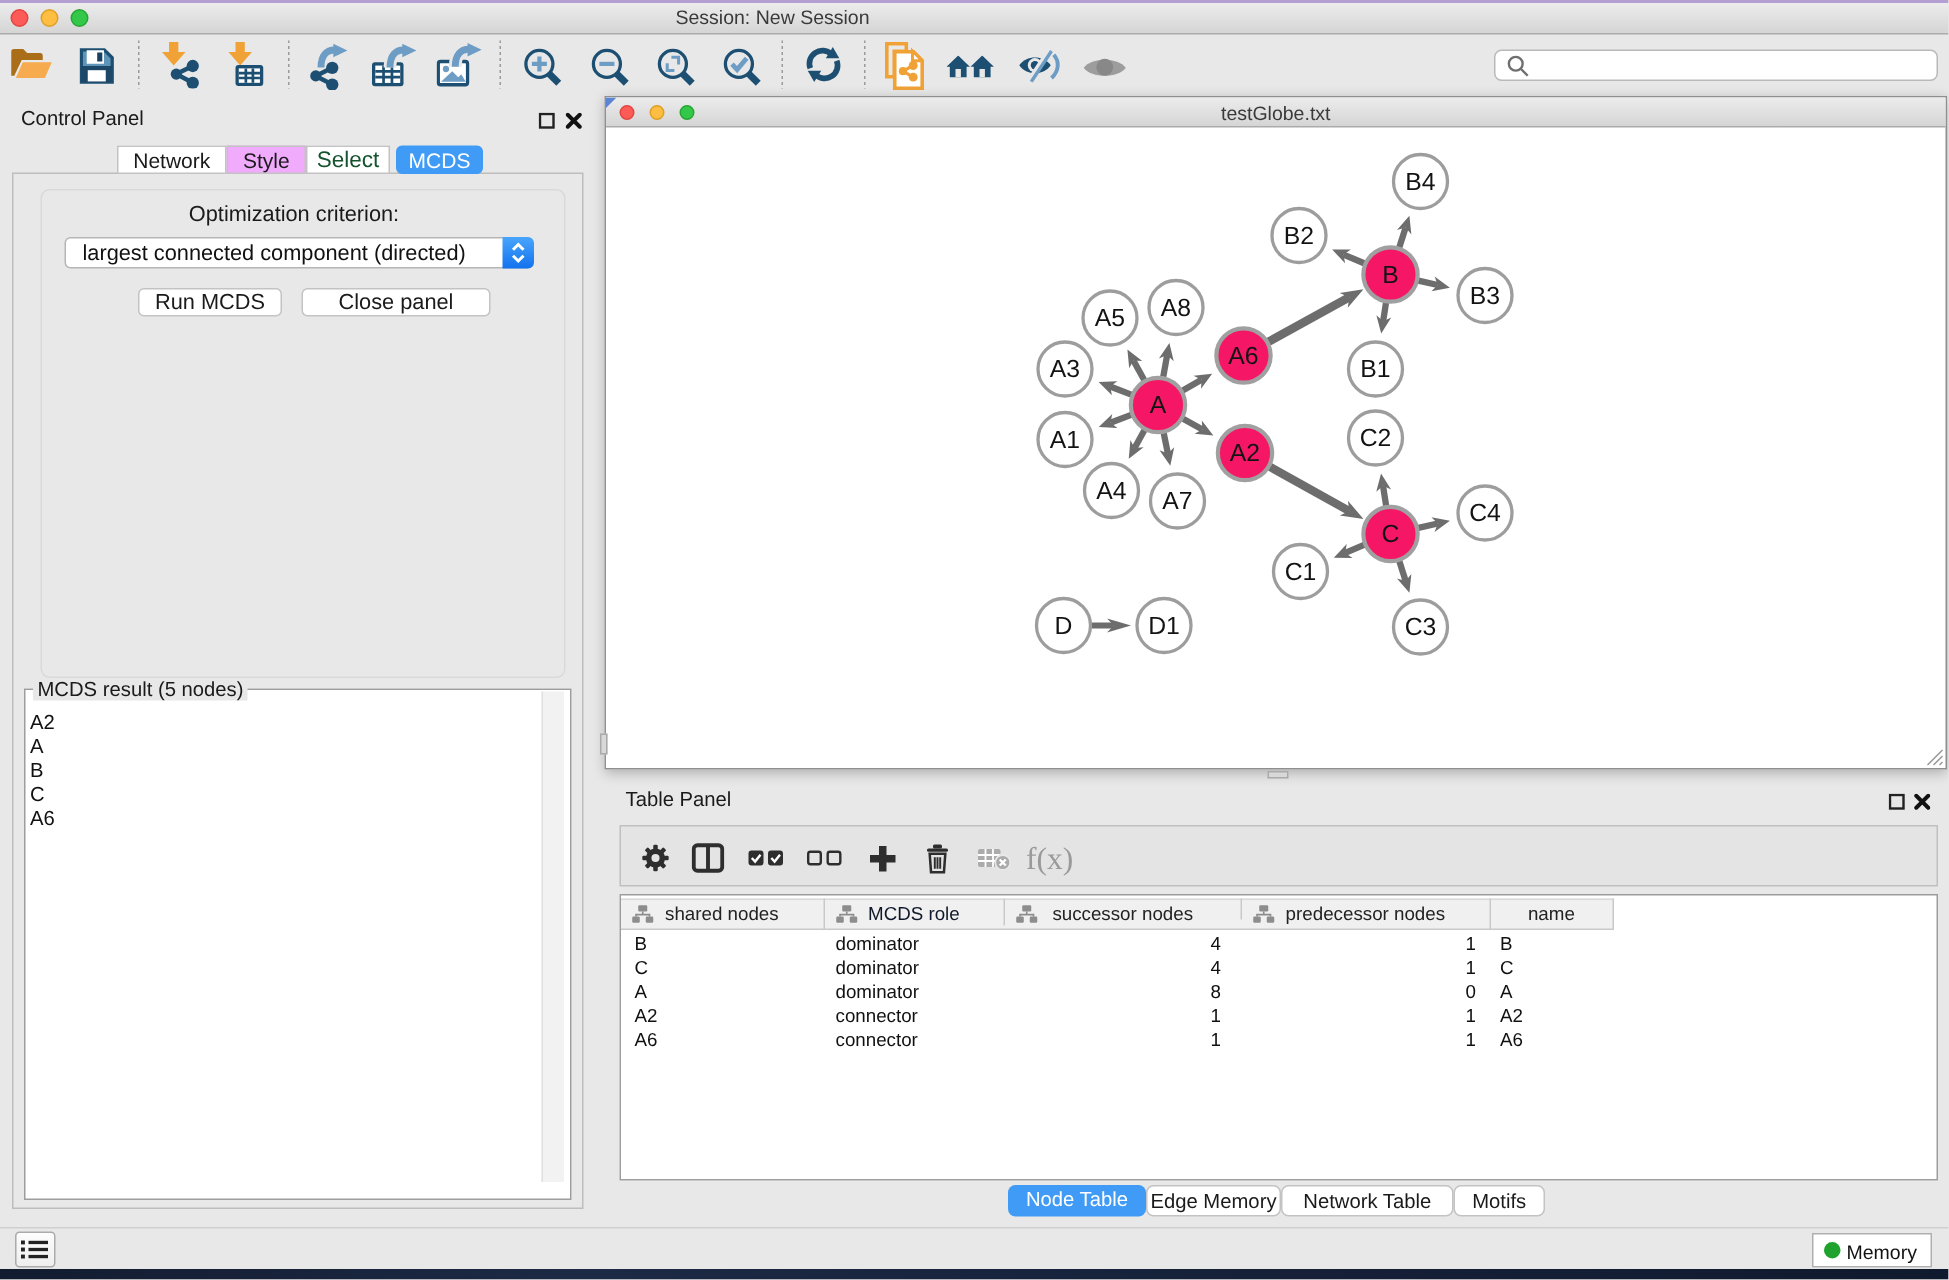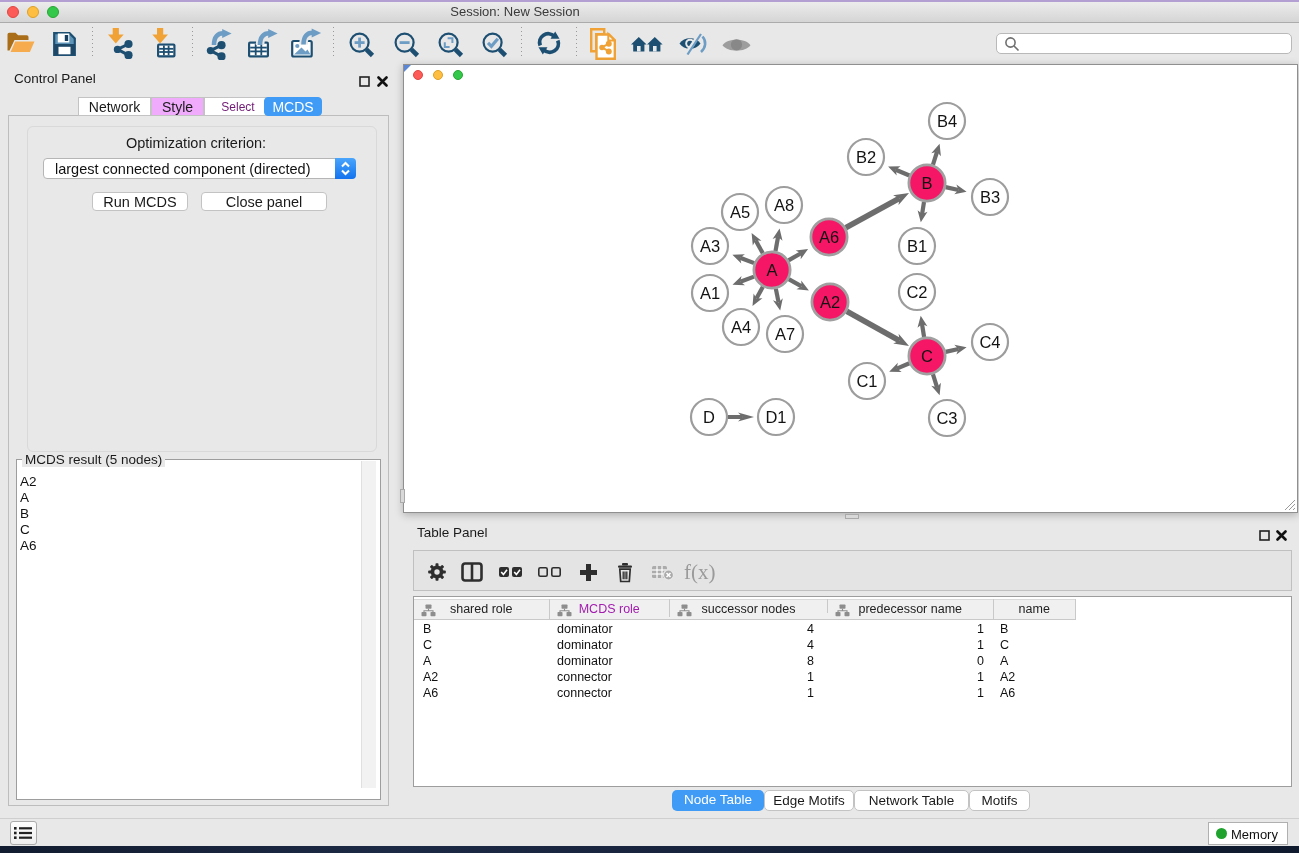--- a/index.html
+++ b/index.html
@@ -164,37 +164,40 @@
 <div class="abs" style="left:359px;top:73px"><svg width="11" height="11" style="" viewBox="0 0 11 11">
       <rect x="1" y="1" width="9" height="9" fill="none" stroke="#222" stroke-width="1.6"></rect>
     </svg></div>
 <div class="abs" style="left:377px;top:73px"><svg width="11" height="11" style="" viewBox="0 0 11 11">
       <path d="M1.5,1.5 L9.5,9.5 M9.5,1.5 L1.5,9.5" stroke="#111" stroke-width="2.6" stroke-linecap="round"></path>
     </svg></div>
 <div class="abs" style="left:8px;top:115px;width:381px;height:691px;background:#e8e8e8;border:1px solid #bdbdbd;box-sizing:border-box"></div>
 <div class="abs" style="left:27px;top:126px;width:350px;height:326px;border:1px solid #d9d9d9;border-radius:6px;box-sizing:border-box"></div>
 <div class="abs" style="left:78px;top:97px;width:73px;height:19px;background:#fff;border:1px solid #c3c3c3;box-sizing:border-box;color:#1a1a1a;text-align:center;font-size:14px;line-height:18px">Network</div>
 <div class="abs" style="left:151px;top:97px;width:53px;height:19px;background:#f0abfc;border:1px solid #c3c3c3;box-sizing:border-box;color:#1a1a1a;text-align:center;font-size:14px;line-height:18px">Style</div>
-<div class="abs" style="left:204px;top:97px;width:68px;height:19px;background:#fff;border:1px solid #c3c3c3;box-sizing:border-box;color:#701a75;text-align:center;font-size:12px;line-height:18px">Select</div>
+<div class="abs" style="left:204px;top:97px;width:56px;height:19px;background:#fff;border:1px solid #c3c3c3;box-sizing:border-box;color:#14532d;text-align:center;font-size:15px;line-height:18px">Select</div>
 <div class="abs" style="left:264px;top:97px;width:58px;height:19px;background:#3f9bf5;border:1px solid #3f9bf5;border-radius:4px;box-sizing:border-box;color:#fff;text-align:center;font-size:14px;line-height:18px">MCDS</div>
 <div class="abs" style="left:0;top:135px;width:392px;text-align:center;font-size:14.5px;color:#1a1a1a">Optimization criterion:</div>
 <div class="abs" style="left:43px;top:158px;width:312px;height:21px;background:#fff;border:1px solid #b5b5b5;border-radius:4px;box-sizing:border-box">
     <div class="abs" style="left:11px;top:2px;font-size:14.5px;color:#111">largest connected component (directed)</div>
     <div class="abs" style="left:291px;top:-1px;width:21px;height:21px;background:linear-gradient(#4aa5fc,#1272ee);border-radius:0 4px 4px 0"><svg width="21" height="21">
         <path d="M7,8.5 l3.5,-3.5 l3.5,3.5" stroke="#fff" stroke-width="2" fill="none"></path>
         <path d="M7,12.5 l3.5,3.5 l3.5,-3.5" stroke="#fff" stroke-width="2" fill="none"></path>
       </svg></div>
   </div>
 <div class="abs" style="left:92px;top:192px;width:96px;height:19px;background:#fff;border:1px solid #c3c3c3;border-radius:4px;box-sizing:border-box;text-align:center;font-size:14.5px;line-height:18px;color:#1a1a1a">Run MCDS</div>
 <div class="abs" style="left:201px;top:192px;width:126px;height:19px;background:#fff;border:1px solid #c3c3c3;border-radius:4px;box-sizing:border-box;text-align:center;font-size:14.5px;line-height:18px;color:#1a1a1a">Close panel</div>
 <div class="abs" style="left:16px;top:459px;width:365px;height:341px;background:#fff;border:1px solid #9d9d9d;box-sizing:border-box"></div>
 <div class="abs" style="left:22px;top:452px;background:#e8e8e8;padding:0 3px;font-size:13.5px;color:#1a1a1a">MCDS result (5 nodes)</div>
 <div class="abs" style="left:20px;top:474px;font-size:13.5px;color:#111;line-height:16px">A2<br>A<br>B<br>C<br>A6</div>
 <div class="abs" style="left:361px;top:461px;width:14px;height:327px;background:#f2f2f2;border-left:1px solid #e0e0e0"></div>
 <div class="abs" style="left:403px;top:64px;width:895px;height:449px;background:#fff;border:1px solid #8f8f8f;box-sizing:border-box;box-shadow:0 2px 8px rgba(0,0,0,0.25)">
+    <div class="titlebar" style="position:absolute;left:0;top:0;width:100%;height:20px;box-sizing:border-box">
+      <div class="abs" style="left:0;top:3px;width:100%;text-align:center;font-size:13px;color:#3a3a3a">testGlobe.txt</div>
+    </div>
     <svg width="7" height="7" style="position:absolute;left:0;top:0">
       <path d="M0,0 h7 L0,7 z" fill="#4a7ad0" opacity="0.9"></path>
     </svg>
     <div class="abs" style="left:0;top:20px;width:893px;height:427px;overflow:hidden">
       <svg width="894" height="427" style="position:absolute;left:0;top:0">
         <line x1="350.1" y1="191.6" x2="336.3" y2="196.8" stroke="#6d6d6d" stroke-width="4.2"></line>
         <polygon points="328.5,199.7 337.5,191.0 336.3,196.8 341.0,200.3" fill="#6d6d6d"></polygon>
         <line x1="350.2" y1="178.1" x2="336.1" y2="172.7" stroke="#6d6d6d" stroke-width="4.2"></line>
         <polygon points="328.4,169.7 340.9,169.2 336.1,172.7 337.3,178.5" fill="#6d6d6d"></polygon>
         <line x1="358.9" y1="201.8" x2="352.4" y2="213.6" stroke="#6d6d6d" stroke-width="4.2"></line>
@@ -341,48 +344,48 @@
       <line x1="6" y1="3" x2="6" y2="15" stroke="#fff" stroke-width="1.2"></line>
       <line x1="11" y1="3" x2="11" y2="15" stroke="#fff" stroke-width="1.2"></line>
       <line x1="1" y1="7" x2="16" y2="7" stroke="#fff" stroke-width="1.2"></line>
       <line x1="1" y1="11" x2="16" y2="11" stroke="#fff" stroke-width="1.2"></line>
       <circle cx="17.5" cy="12" r="5" fill="#ababab" stroke="#e8e8e8" stroke-width="1.2"></circle>
       <path d="M15.5,10 l4,4 m0,-4 l-4,4" stroke="#fff" stroke-width="1.6"></path>
     </svg></div>
 <div class="abs" style="left:684px;top:560px;font-family:'Liberation Serif',serif;font-size:21px;color:#9a9a9a">f(x)</div>
 <div class="abs" style="left:413px;top:596px;width:879px;height:191px;background:#fff;border:1px solid #9d9d9d;box-sizing:border-box"></div>
 <div class="abs" style="left:414px;top:599px;width:662px;height:21px;background:#f0f0f0;border-top:1px solid #d9d9d9;border-bottom:1px solid #c9c9c9;box-sizing:border-box"></div>
-<div class="abs" style="left:414px;top:599px;width:135.5px;height:21px;border-right:1px solid #c9c9c9;box-sizing:border-box;text-align:center;font-size:12.5px;color:#222;line-height:20px">shared role</div>
+<div class="abs" style="left:414px;top:599px;width:135.5px;height:21px;border-right:1px solid #c9c9c9;box-sizing:border-box;text-align:center;font-size:12.5px;color:#222;line-height:20px">shared nodes</div>
 <div class="abs" style="left:421px;top:603px"><svg width="15" height="13" style="" viewBox="0 0 15 13">
       <g fill="#8d8d8d">
         <rect x="4.5" y="0.5" width="6" height="4.2" rx="0.8"></rect>
         <rect x="0.5" y="8" width="5" height="4.2" rx="0.8"></rect>
         <rect x="9.5" y="8" width="5" height="4.2" rx="0.8"></rect>
         <path d="M7.5,4.7 v2 M3,8 v-1.3 h9 V8" stroke="#8d8d8d" stroke-width="1.1" fill="none"></path>
       </g>
     </svg></div>
-<div class="abs" style="left:549.5px;top:599px;width:120.5px;height:18px;border-right:1px solid #c9c9c9;box-sizing:border-box;text-align:center;font-size:12.5px;color:#a21caf;line-height:20px">MCDS role</div>
+<div class="abs" style="left:549.5px;top:599px;width:120.5px;height:18px;border-right:1px solid #c9c9c9;box-sizing:border-box;text-align:center;font-size:12.5px;color:#0f172a;line-height:20px">MCDS role</div>
 <div class="abs" style="left:556.5px;top:603px"><svg width="15" height="13" style="" viewBox="0 0 15 13">
       <g fill="#8d8d8d">
         <rect x="4.5" y="0.5" width="6" height="4.2" rx="0.8"></rect>
         <rect x="0.5" y="8" width="5" height="4.2" rx="0.8"></rect>
         <rect x="9.5" y="8" width="5" height="4.2" rx="0.8"></rect>
         <path d="M7.5,4.7 v2 M3,8 v-1.3 h9 V8" stroke="#8d8d8d" stroke-width="1.1" fill="none"></path>
       </g>
     </svg></div>
 <div class="abs" style="left:670px;top:599px;width:158px;height:14px;border-right:1px solid #c9c9c9;box-sizing:border-box;text-align:center;font-size:12.5px;color:#222;line-height:20px">successor nodes</div>
 <div class="abs" style="left:677px;top:603px"><svg width="15" height="13" style="" viewBox="0 0 15 13">
       <g fill="#8d8d8d">
         <rect x="4.5" y="0.5" width="6" height="4.2" rx="0.8"></rect>
         <rect x="0.5" y="8" width="5" height="4.2" rx="0.8"></rect>
         <rect x="9.5" y="8" width="5" height="4.2" rx="0.8"></rect>
         <path d="M7.5,4.7 v2 M3,8 v-1.3 h9 V8" stroke="#8d8d8d" stroke-width="1.1" fill="none"></path>
       </g>
     </svg></div>
-<div class="abs" style="left:828px;top:599px;width:165.5px;height:21px;border-right:1px solid #c9c9c9;box-sizing:border-box;text-align:center;font-size:12.5px;color:#222;line-height:20px">predecessor name</div>
+<div class="abs" style="left:828px;top:599px;width:165.5px;height:21px;border-right:1px solid #c9c9c9;box-sizing:border-box;text-align:center;font-size:12.5px;color:#222;line-height:20px">predecessor nodes</div>
 <div class="abs" style="left:835px;top:603px"><svg width="15" height="13" style="" viewBox="0 0 15 13">
       <g fill="#8d8d8d">
         <rect x="4.5" y="0.5" width="6" height="4.2" rx="0.8"></rect>
         <rect x="0.5" y="8" width="5" height="4.2" rx="0.8"></rect>
         <rect x="9.5" y="8" width="5" height="4.2" rx="0.8"></rect>
         <path d="M7.5,4.7 v2 M3,8 v-1.3 h9 V8" stroke="#8d8d8d" stroke-width="1.1" fill="none"></path>
       </g>
     </svg></div>
 <div class="abs" style="left:993.5px;top:599px;width:82.5px;height:21px;border-right:1px solid #c9c9c9;box-sizing:border-box;text-align:center;font-size:12.5px;color:#222;line-height:20px">name</div>
 <div class="abs" style="left:423px;top:622px;font-size:12.5px;color:#111">B</div>
@@ -404,21 +407,21 @@
 <div class="abs" style="left:557px;top:670px;font-size:12.5px;color:#111">connector</div>
 <div class="abs" style="left:670px;top:670px;width:144px;text-align:right;font-size:12.5px;color:#111">1</div>
 <div class="abs" style="left:828px;top:670px;width:156px;text-align:right;font-size:12.5px;color:#111">1</div>
 <div class="abs" style="left:1000px;top:670px;font-size:12.5px;color:#111">A2</div>
 <div class="abs" style="left:423px;top:686px;font-size:12.5px;color:#111">A6</div>
 <div class="abs" style="left:557px;top:686px;font-size:12.5px;color:#111">connector</div>
 <div class="abs" style="left:670px;top:686px;width:144px;text-align:right;font-size:12.5px;color:#111">1</div>
 <div class="abs" style="left:828px;top:686px;width:156px;text-align:right;font-size:12.5px;color:#111">1</div>
 <div class="abs" style="left:1000px;top:686px;font-size:12.5px;color:#111">A6</div>
 <div class="abs" style="left:672px;top:790px;width:92px;height:21px;background:#3f9bf5;border-radius:5px;color:#fff;text-align:center;font-size:13.5px;line-height:20px">Node Table</div>
-<div class="abs" style="left:764px;top:790px;width:90px;height:21px;background:#fff;border:1px solid #c3c3c3;border-radius:5px;box-sizing:border-box;color:#1a1a1a;text-align:center;font-size:13.5px;line-height:19px">Edge Motifs</div>
+<div class="abs" style="left:764px;top:790px;width:90px;height:21px;background:#fff;border:1px solid #c3c3c3;border-radius:5px;box-sizing:border-box;color:#1a1a1a;text-align:center;font-size:13.5px;line-height:19px">Edge Memory</div>
 <div class="abs" style="left:854px;top:790px;width:115px;height:21px;background:#fff;border:1px solid #c3c3c3;border-radius:5px;box-sizing:border-box;color:#1a1a1a;text-align:center;font-size:13.5px;line-height:19px">Network Table</div>
 <div class="abs" style="left:969px;top:790px;width:61px;height:21px;background:#fff;border:1px solid #c3c3c3;border-radius:5px;box-sizing:border-box;color:#1a1a1a;text-align:center;font-size:13.5px;line-height:19px">Motifs</div>
 <div class="abs" style="left:0;top:818px;width:1299px;height:28px;background:#e8e8e8;border-top:1px solid #cfcfcf"></div>
 <div class="abs" style="left:10px;top:821px;width:27px;height:24px;background:linear-gradient(#fdfdfd,#eee);border:1px solid #ababab;border-radius:3px;box-sizing:border-box"></div>
 <div class="abs" style="left:14px;top:826px"><svg width="18" height="14" style="" viewBox="0 0 18 14">
       <g fill="#222">
         <rect x="0" y="1" width="2.6" height="2.6"></rect>
         <rect x="5" y="1.2" width="13" height="2.2"></rect>
         <rect x="0" y="5.7" width="2.6" height="2.6"></rect>
         <rect x="5" y="5.9" width="13" height="2.2"></rect>

